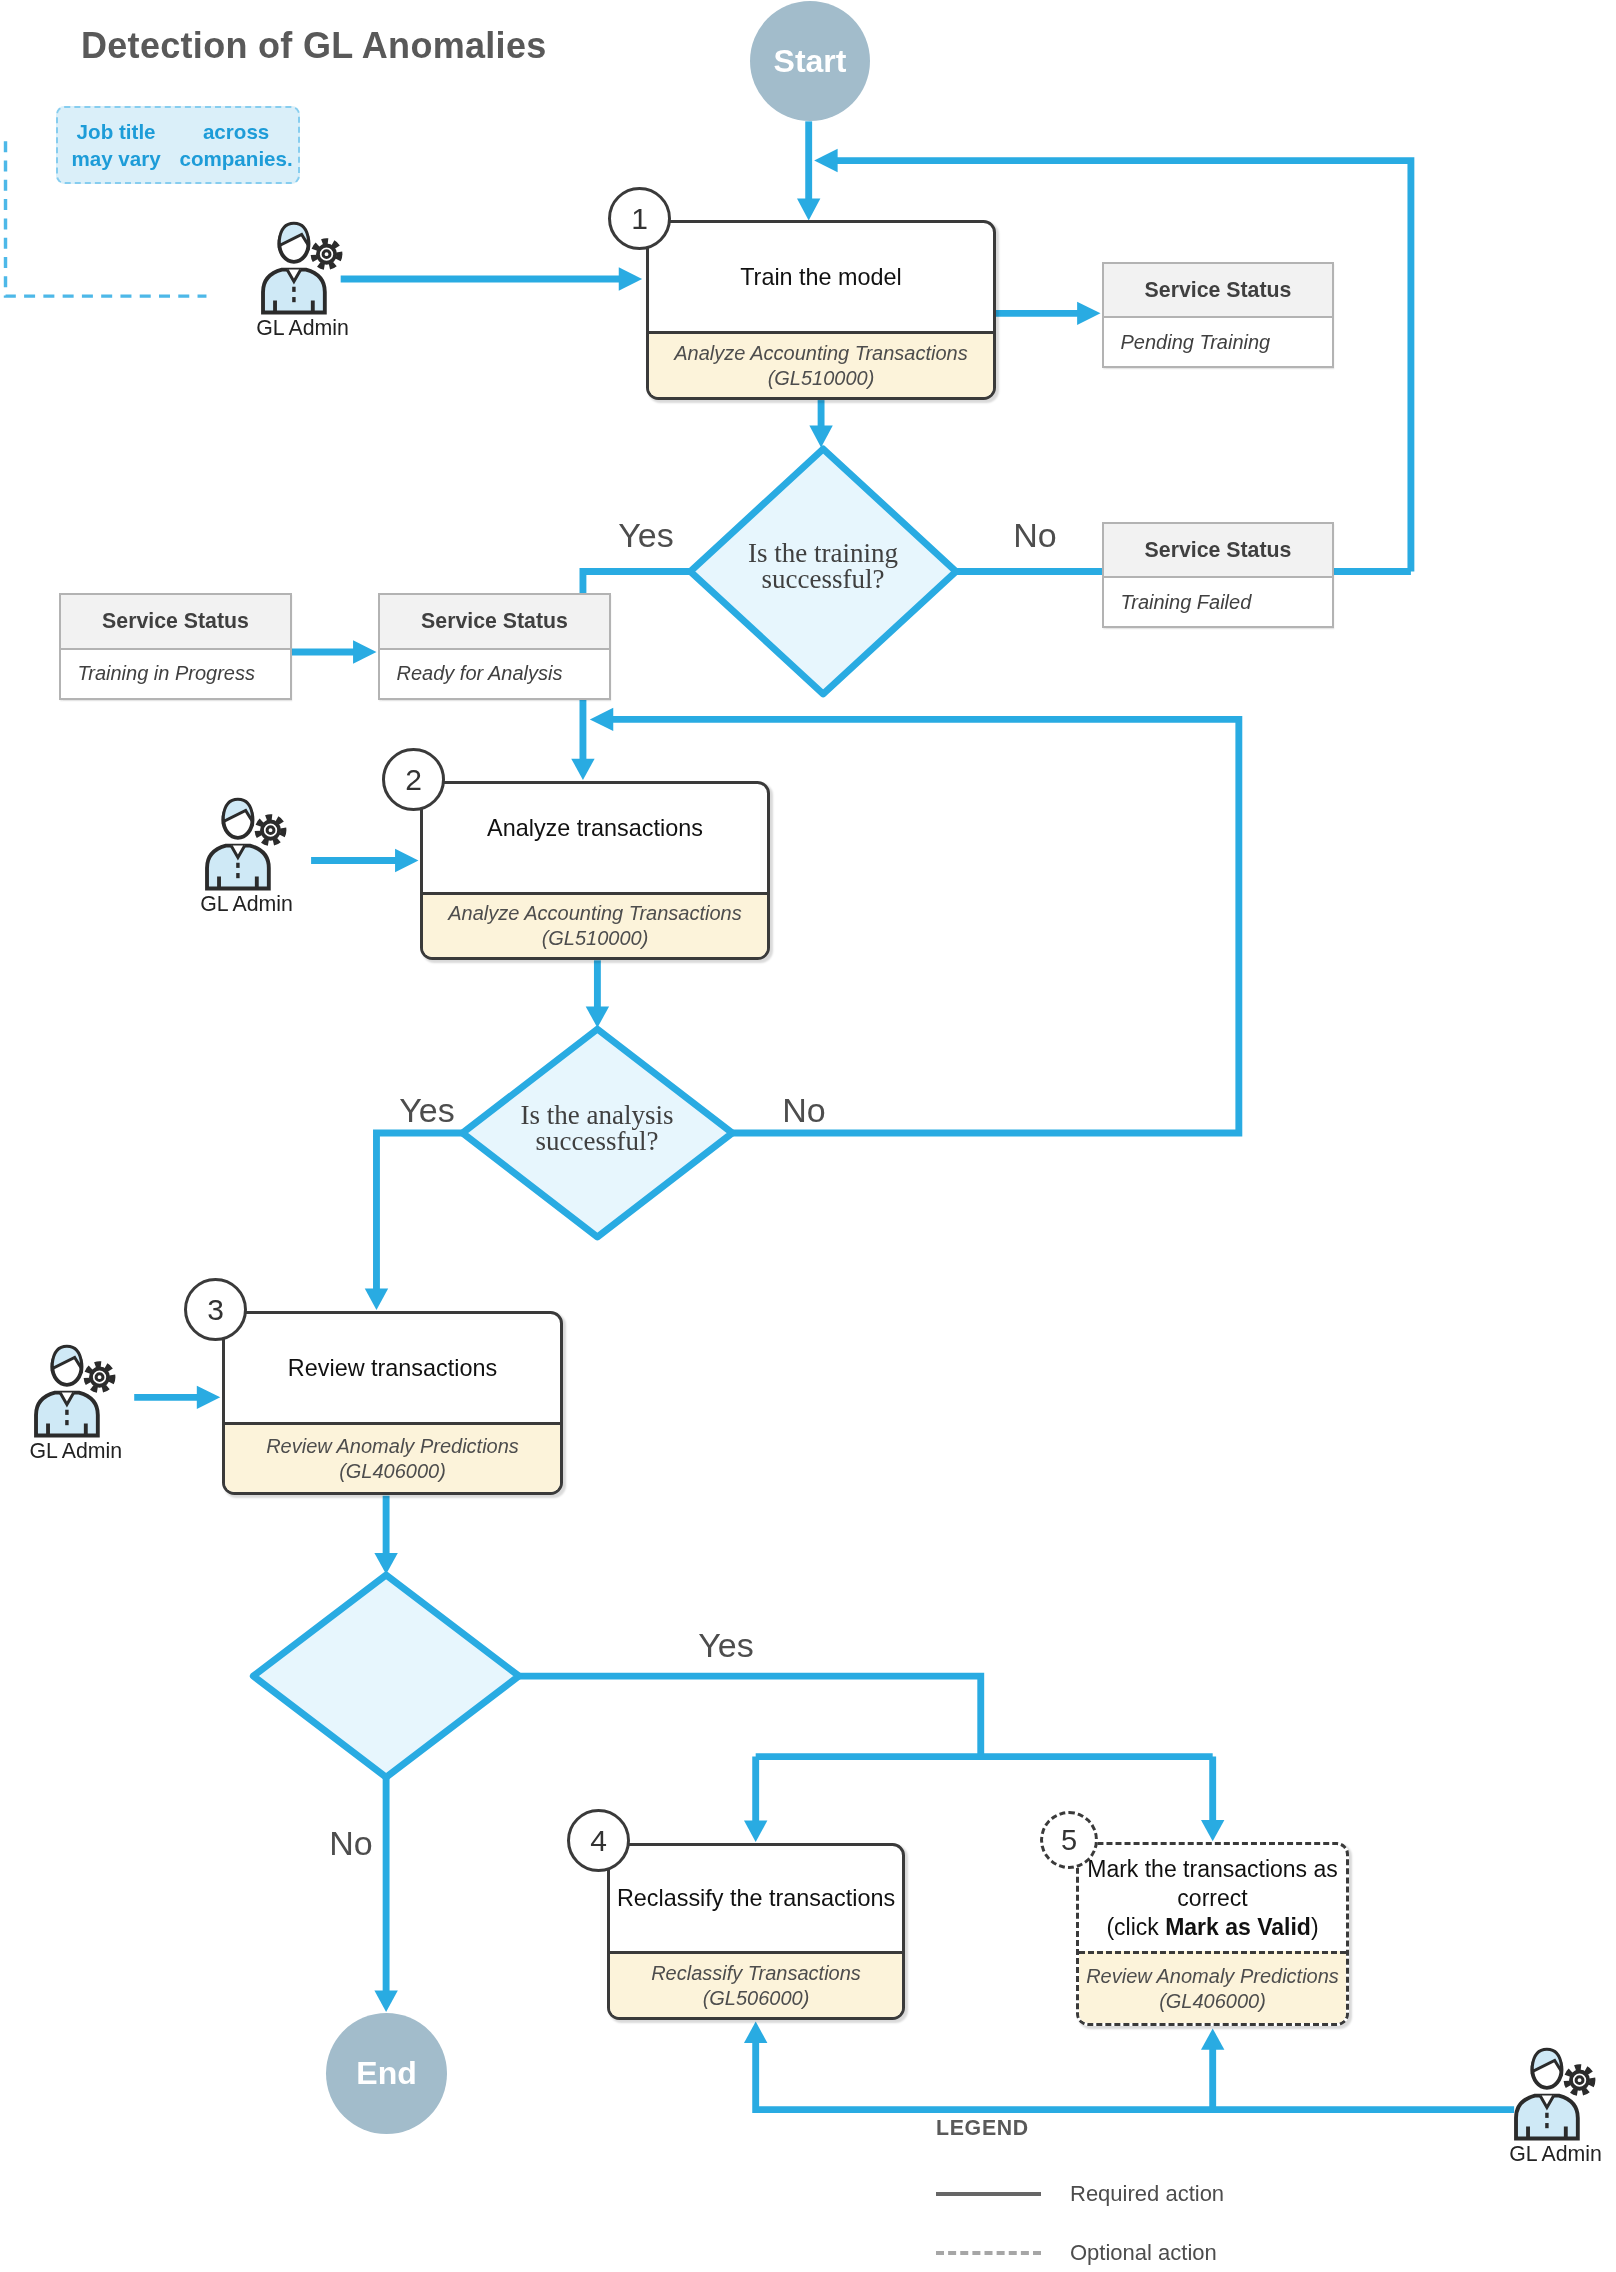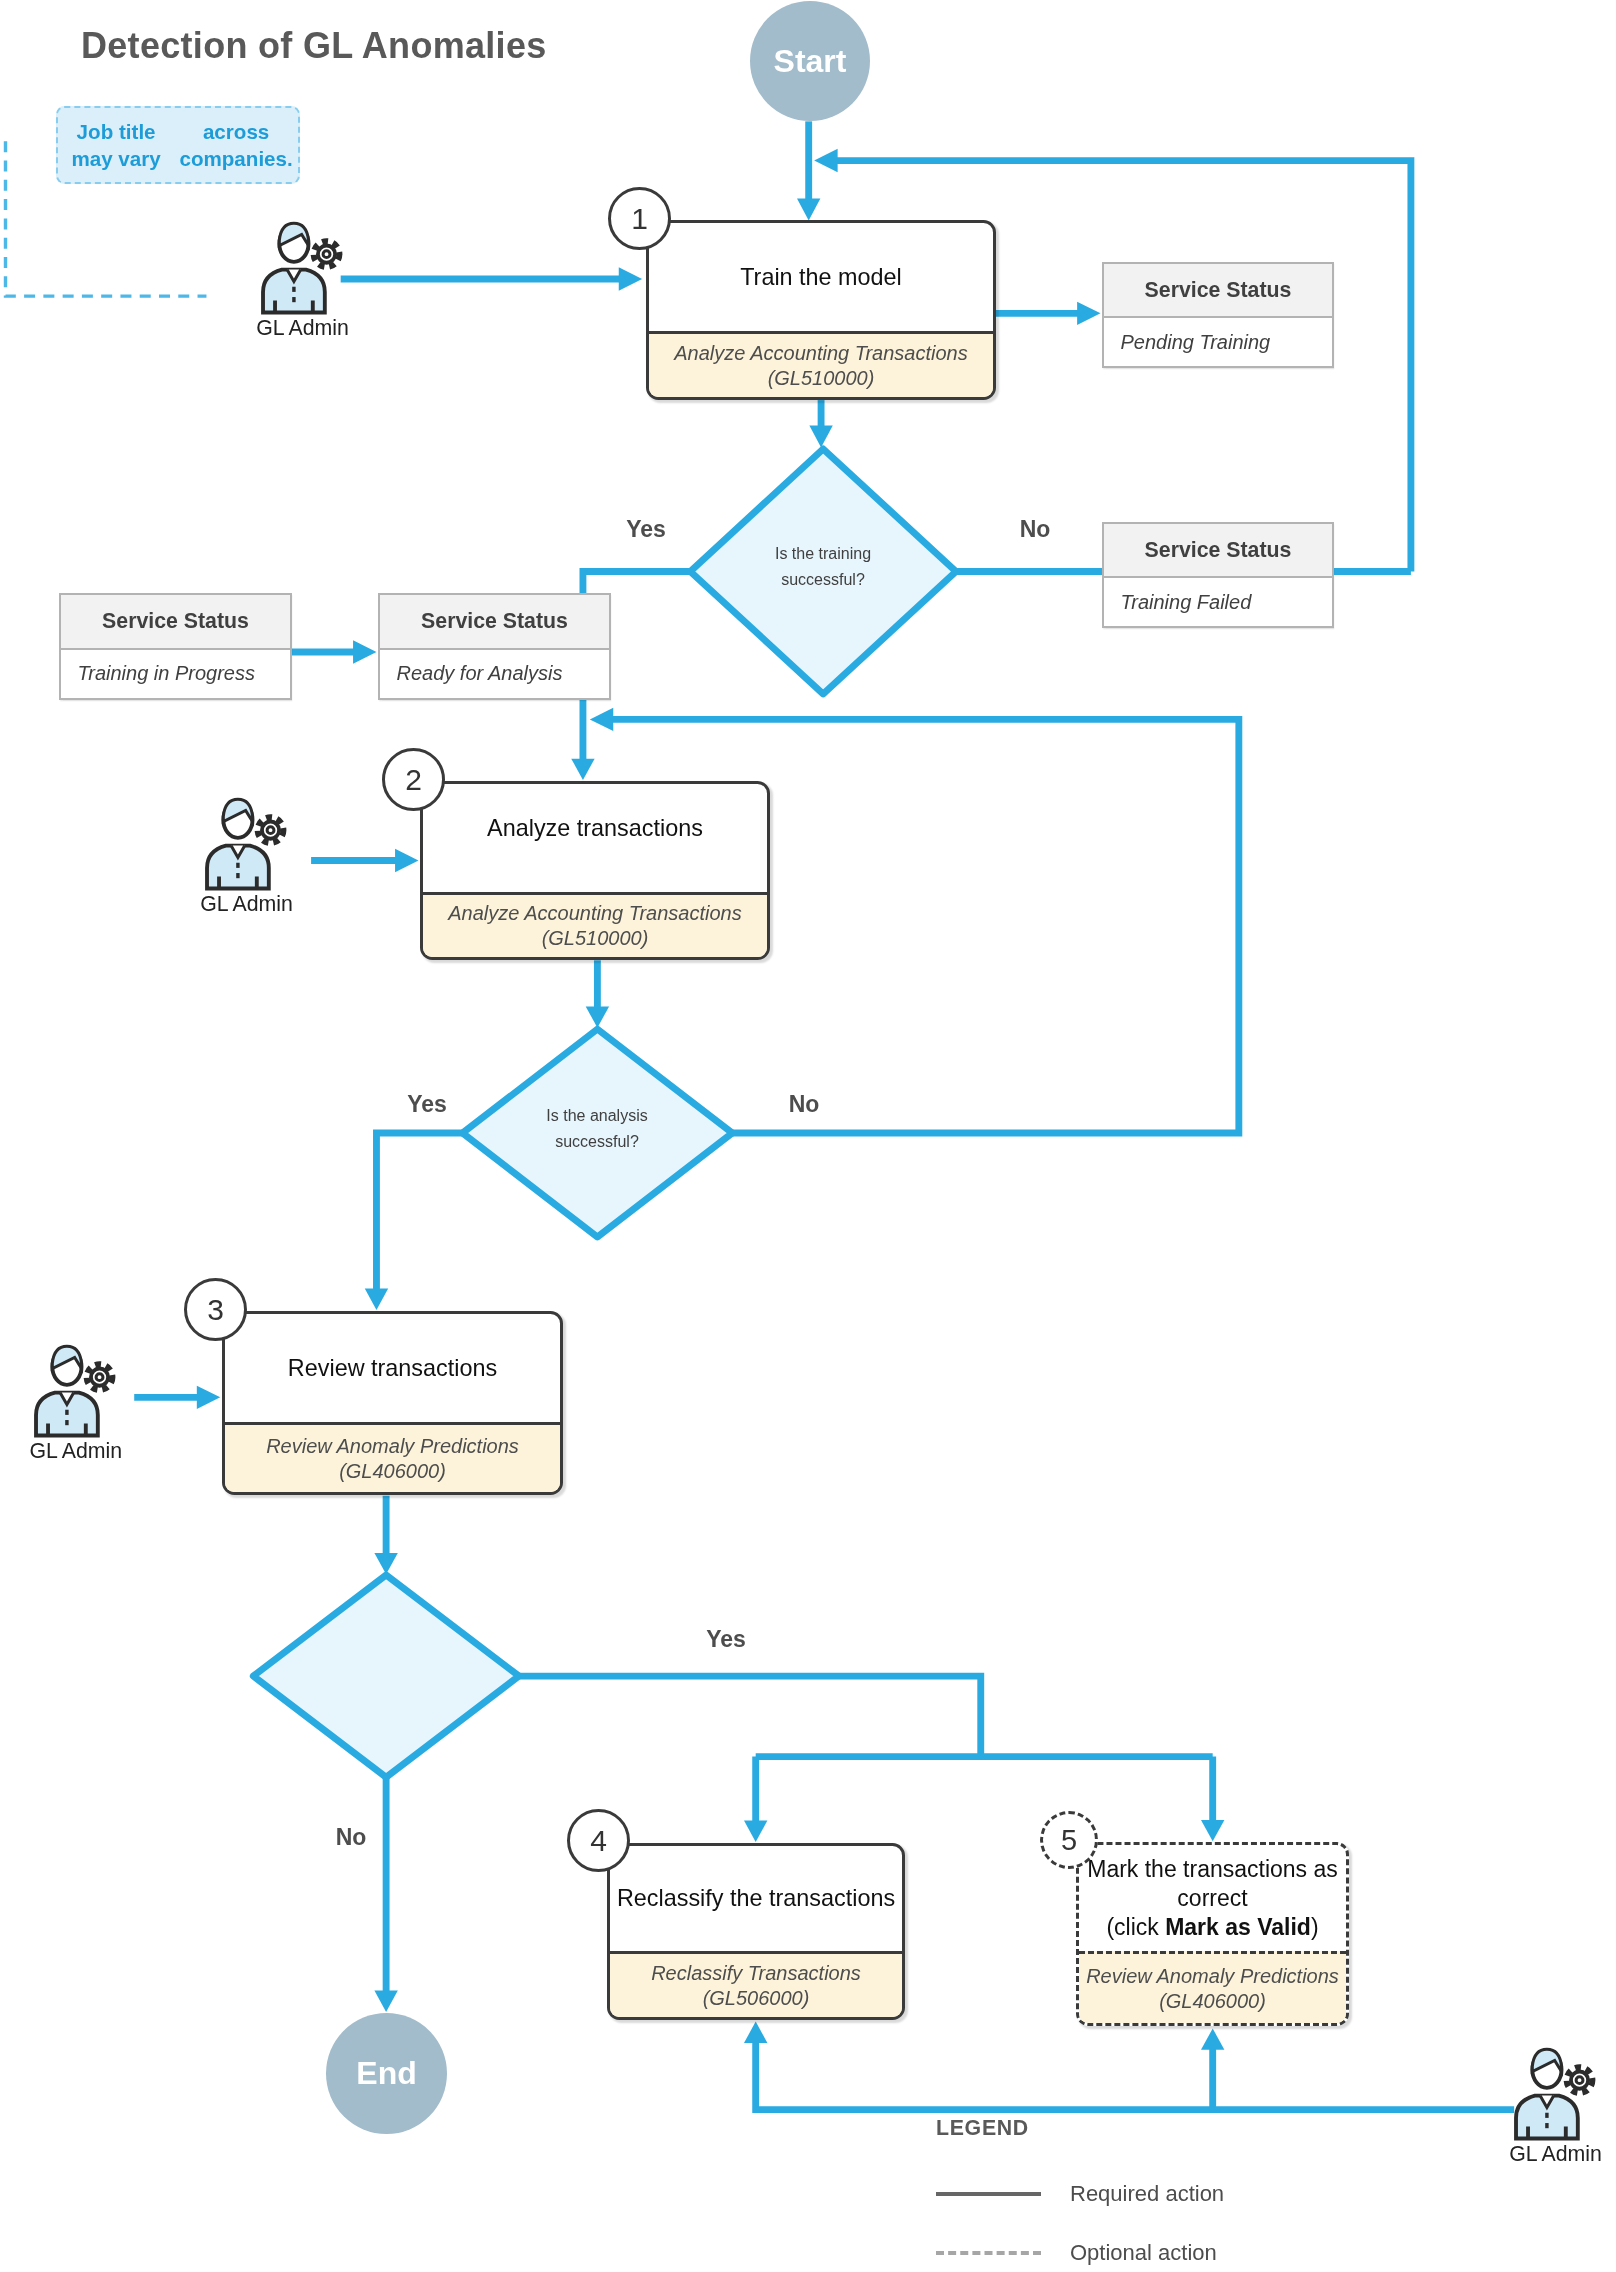--- a/index.html
+++ b/index.html
@@ -25,22 +25,22 @@
   .step-circle{position:absolute;z-index:3;width:63px;height:63px;border-radius:50%;background:#ffffff;
            border:3.4px solid #3a3a3a;display:flex;align-items:center;justify-content:center;
            font-size:30px;color:#333333;box-sizing:border-box;}
   .step-circle.dashed{border-style:dashed;width:58px;height:58px;font-size:29px;}
   .service{border:2.1px solid #b3b3b3;background:#ffffff;display:flex;flex-direction:column;
            box-shadow:1.4px 2.1px 1.4px rgba(0,0,0,0.10);}
   .service .svc-header{height:53%;background:#f2f2f2;border-bottom:2.1px solid #b3b3b3;display:flex;
            align-items:center;justify-content:center;font-weight:bold;font-size:21.3px;color:#404040;box-sizing:border-box;}
   .service .svc-value{flex:1;display:flex;align-items:center;font-style:italic;font-size:20px;
            color:#404040;padding-left:16.5px;}
-  .decision-text{z-index:2;text-align:center;color:#404040;font-size:16px;line-height:25.5px;}
-  .edge-label{z-index:2;color:#4d4d4d;font-size:23px;width:76px;text-align:center;font-weight:bold;}
+  .decision-text{z-index:2;text-align:center;color:#404040;font-size:27px;line-height:25.5px;font-family:Liberation Serif, serif;}
+  .edge-label{z-index:2;color:#4d4d4d;font-size:34px;width:76px;text-align:center;}
   .admin{width:131px;display:flex;flex-direction:column;align-items:center;}
   .admin .admin-label{font-size:21.3px;color:#222222;margin-top:1.4px;}
   .legend{width:385px;}
   .legend .legend-title{font-size:21.3px;font-weight:bold;color:#595959;letter-spacing:0.7px;margin-bottom:40px;}
   .legend .legend-row{display:flex;align-items:center;margin-bottom:33px;}
   .legend .line-sample{width:105px;height:0;margin-right:29px;}
   .legend .line-solid{border-top:4.8px solid #666666;}
   .legend .line-dashed{border-top:4.8px dashed #a6a6a6;}
   .legend .legend-label{font-size:22px;color:#4d4d4d;}
   .bold{font-weight:bold;}

